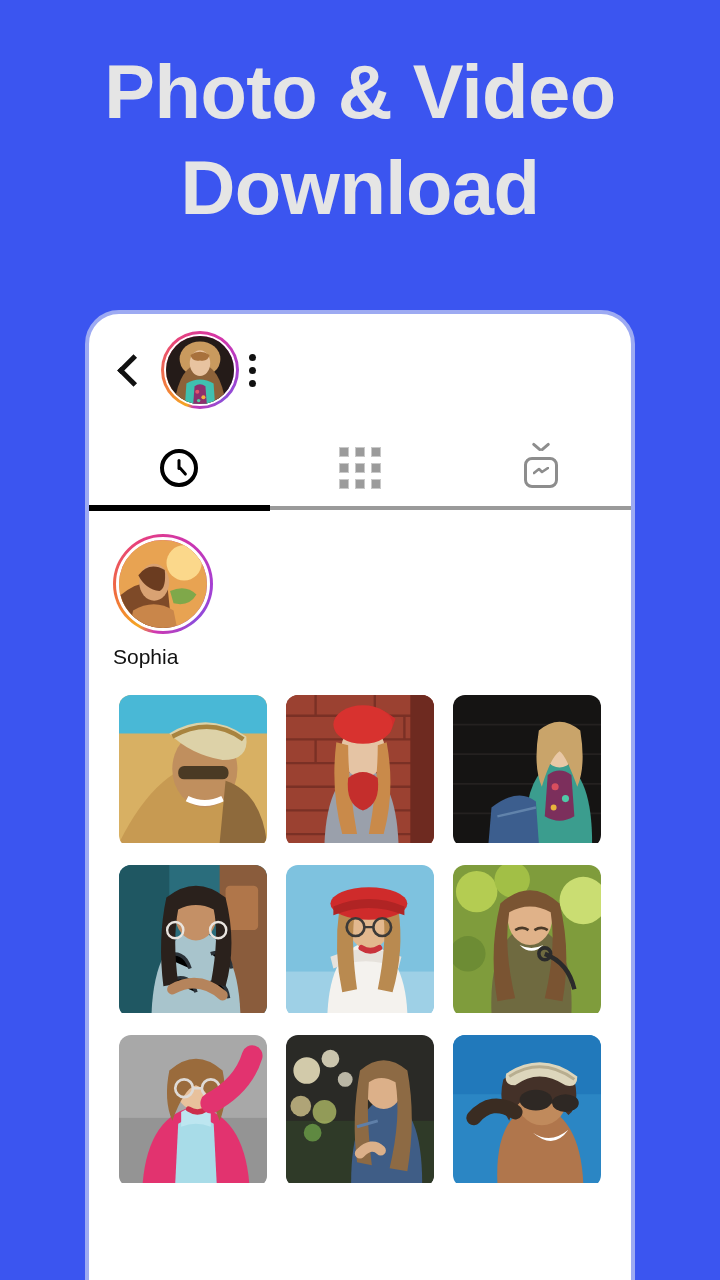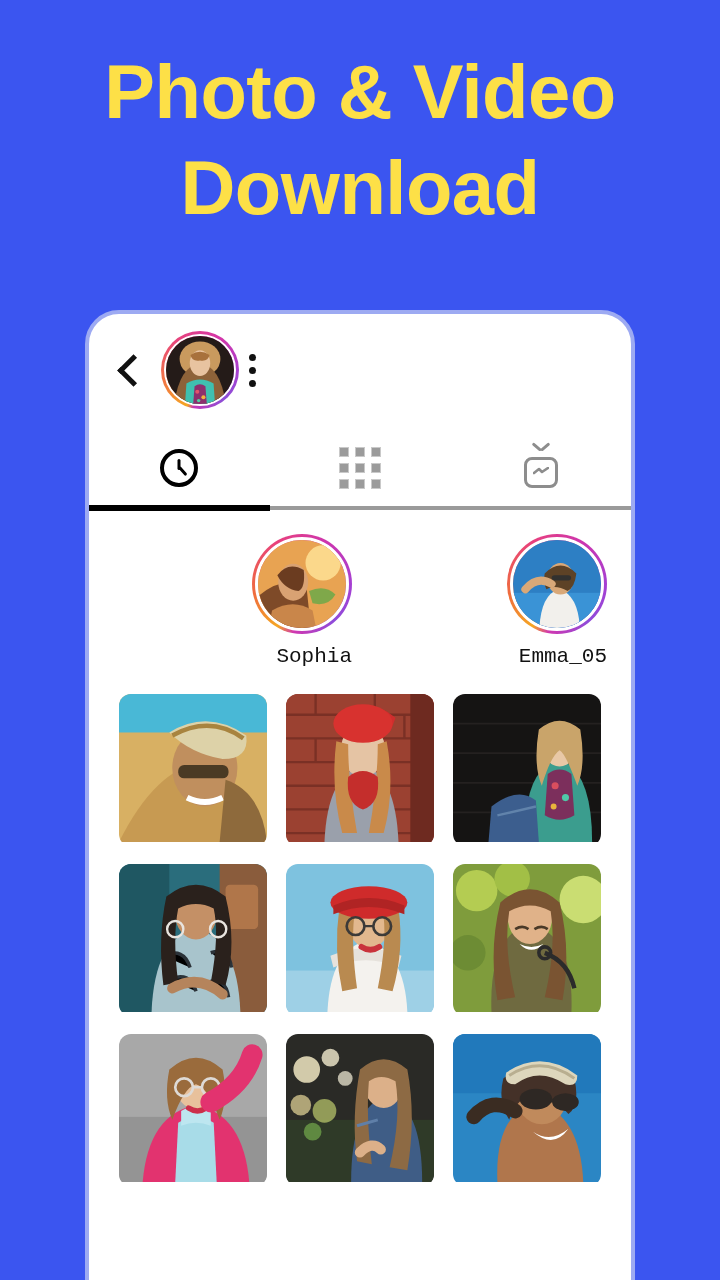--- a/index.html
+++ b/index.html
@@ -15,21 +15,21 @@
     position: relative;
   }
 
   
   .headline {
     position: absolute;
     top: 44px;
     left: 0;
     width: 720px;
     text-align: center;
-    color: #fde047;
+    color: #e5e5e5;
     font-size: 76px;
     font-weight: bold;
     line-height: 1.26;
     letter-spacing: -0.5px;
     white-space: pre-line;
   }
 
   
   .phone {
     position: absolute;
@@ -233,22 +233,21 @@
   
   .stories {
     display: flex;
     padding: 24px 24px 0 24px;
     gap: 16px;
   }
   .story {
     flex: 1 1 0;
     display: flex;
     flex-direction: column;
-    align-items: flex-end;
-    font-family: Liberation Mono, monospace;
+    align-items: flex-start;
   }
   .story-ring {
     width: 100px;
     height: 100px;
     border-radius: 50%;
     background: conic-gradient(from 210deg,
         #f5a623 0deg, #ef6b3e 50deg, #e8407d 120deg,
         #cd35ae 180deg, #a63fd2 240deg, #8f4bda 290deg,
         #d037b0 340deg, #f5a623 360deg);
     padding: 3px;
@@ -381,36 +380,20 @@
             <path d="M16 80 Q40 66 62 80 L66 100 L12 100 Z" fill="#c9864a"></path>
             <path d="M58 58 Q76 50 88 62 Q80 76 62 72 Z" fill="#7fa84a"></path>
           </svg>
         </div>
       </div>
       <div class="story-label">Sophia</div>
     </div>
 
 
 
-    <div class="story">
-      <div class="story-ring">
-        <div class="story-inner">
-          <svg class="ph-art" viewBox="0 0 100 100" preserveAspectRatio="xMidYMid slice">
-            <rect width="100" height="100" fill="#2d7fc4"></rect>
-            <rect y="60" width="100" height="40" fill="#3a93d6"></rect>
-            <path d="M30 100 Q32 62 52 56 Q74 62 76 100 Z" fill="#f2f0ec"></path>
-            <ellipse cx="54" cy="44" rx="15" ry="18" fill="#d9a878"></ellipse>
-            <path d="M36 38 Q54 20 72 38 Q70 54 62 58 Q48 50 38 56 Q34 48 36 38 Z" fill="#5d4226"></path>
-            <rect x="44" y="40" width="22" height="6" rx="3" fill="#32312f"></rect>
-            <path d="M14 56 Q28 40 44 50" stroke="#d9a878" stroke-width="9" fill="none" stroke-linecap="round"></path>
-          </svg>
-        </div>
-      </div>
-      <div class="story-label">Emma_05</div>
-    </div>
   </div>
 
   <div class="photo-grid">
 
     <div class="photo">
       <svg class="ph-art" viewBox="0 0 100 100" preserveAspectRatio="xMidYMid slice">
         <rect width="100" height="100" fill="#d8b063"></rect>
         <rect width="100" height="26" fill="#49b8d6"></rect>
         <path d="M0 100 Q30 40 70 46 L100 100 Z" fill="#c79a52"></path>
         <ellipse cx="58" cy="50" rx="22" ry="26" fill="#c08f5e"></ellipse>

